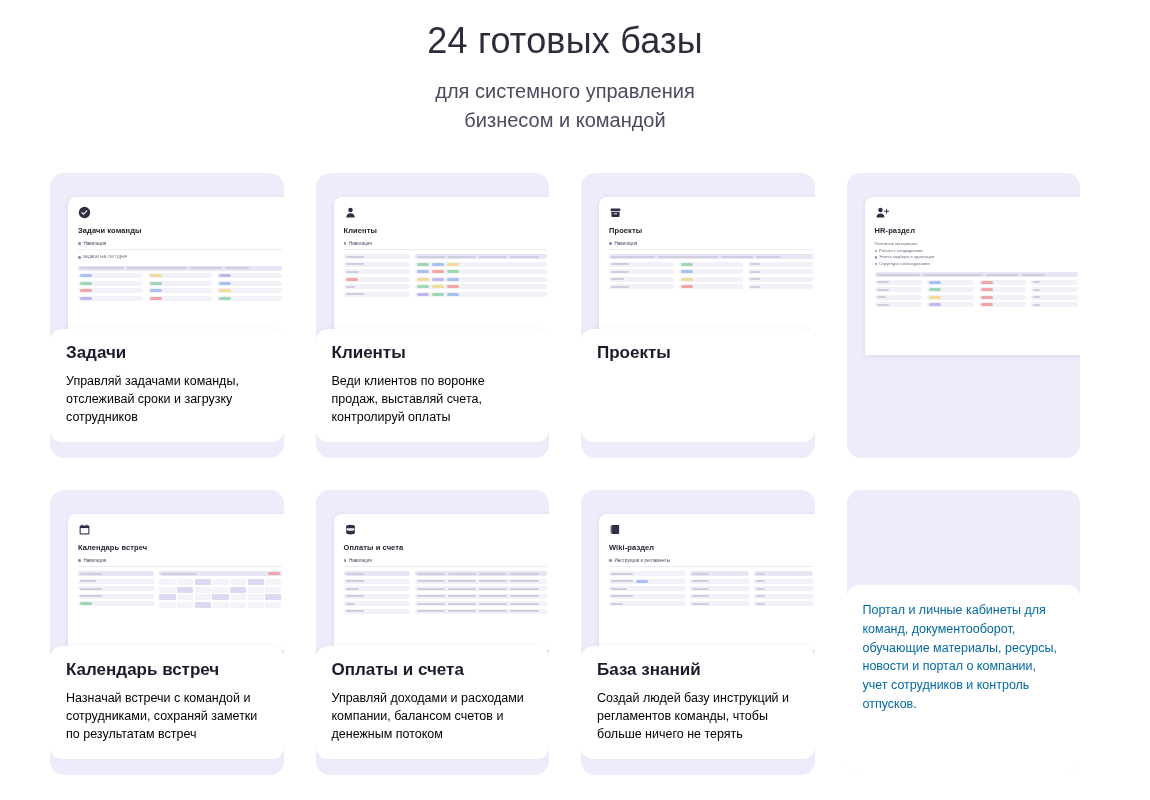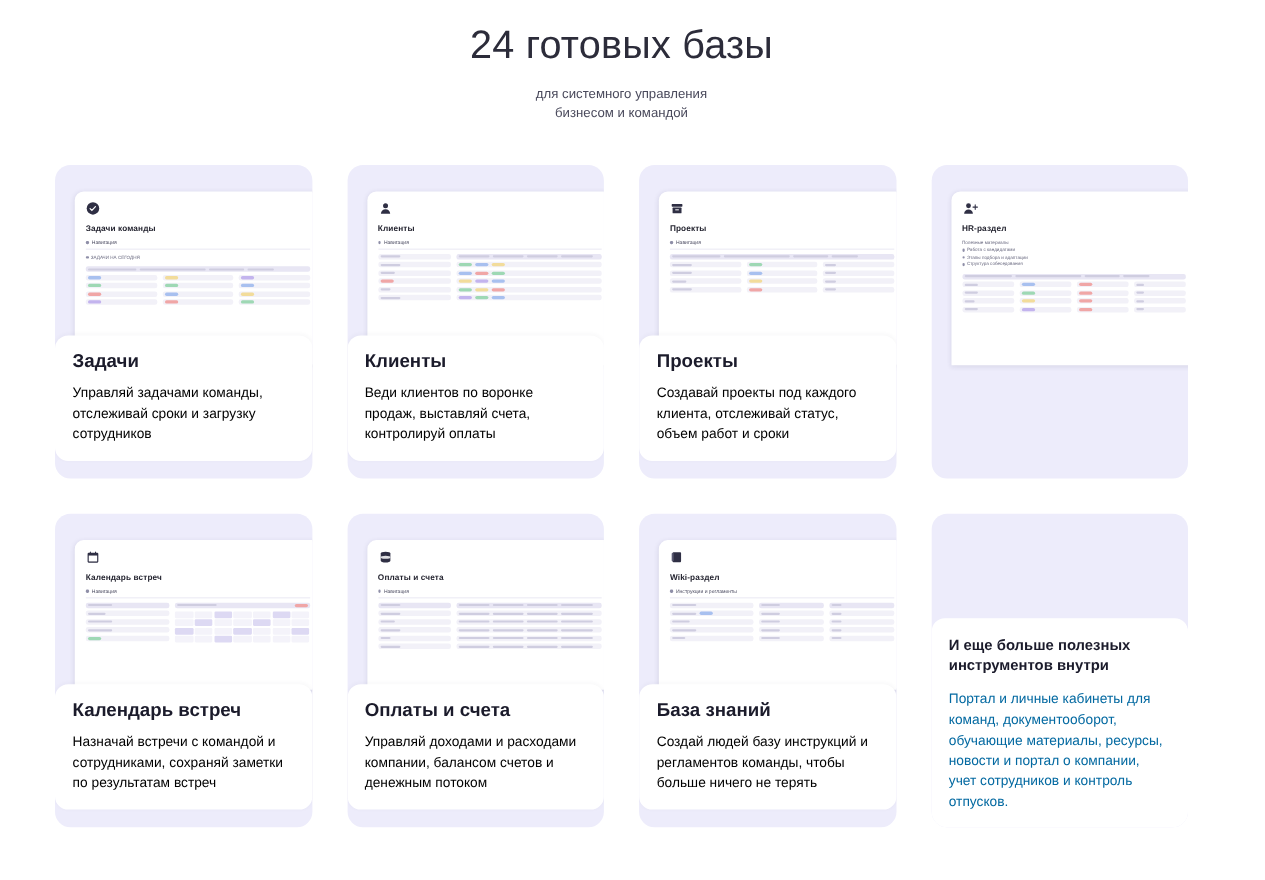--- a/index.html
+++ b/index.html
@@ -19,21 +19,21 @@
   .hero-title {
     font-size: 36px;
     font-weight: 400;
     color: #2c2c3a;
     letter-spacing: 0.2px;
     margin: 0;
     line-height: 1.25;
   }
   .hero-sub {
     margin: 14px 0 0 0;
-    font-size: 12px;
+    font-size: 20px;
     color: #4a4a5c;
     line-height: 1.45;
     font-weight: 400;
   }
   .grid {
     margin: 38px auto 0 auto;
     width: 1030px;
     display: grid;
     grid-template-columns: repeat(4, 1fr);
     column-gap: 32px;
@@ -400,21 +400,20 @@
                 </div>
               <div class="mini-bar">
                   <span class="seg w3"></span>
                 </div>
             </div>
           </div>
         </div>
       </div>
       <div class="card-body">
         <h3 class="card-title">Проекты</h3>
-        <p class="card-text">Создавай проекты под каждого клиента, отслеживай статус, объем работ и сроки</p>
       </div>
     </div>
 
     <div class="card">
       <div class="card-visual">
         <div class="mini">
           <div class="mini-icon">
             <svg viewBox="0 0 18 16" width="15" height="13">
                 <circle cx="6.5" cy="5" r="2.7" fill="#2f2f44"></circle>
                 <path d="M1.6 14c0-2.9 2.2-4.8 4.9-4.8s4.9 1.9 4.9 4.8z" fill="#2f2f44"></path>
@@ -740,19 +739,18 @@
         </div>
       </div>
       <div class="card-body tall-body">
         <h3 class="card-title">База знаний</h3>
         <p class="card-text">Создай людей базу инструкций и регламентов команды, чтобы больше ничего не терять</p>
       </div>
     </div>
 
     <div class="card row2 promo">
       <div class="promo-body">
-        <h3 class="promo-title">И еще больше полезных инструментов внутри</h3>
         <p class="promo-text">Портал и личные кабинеты для команд, документооборот, обучающие материалы, ресурсы, новости и портал о компании, учет сотрудников и контроль отпусков.</p>
       </div>
     </div>
 
   </div>
 </div>
 
 </body></html>

